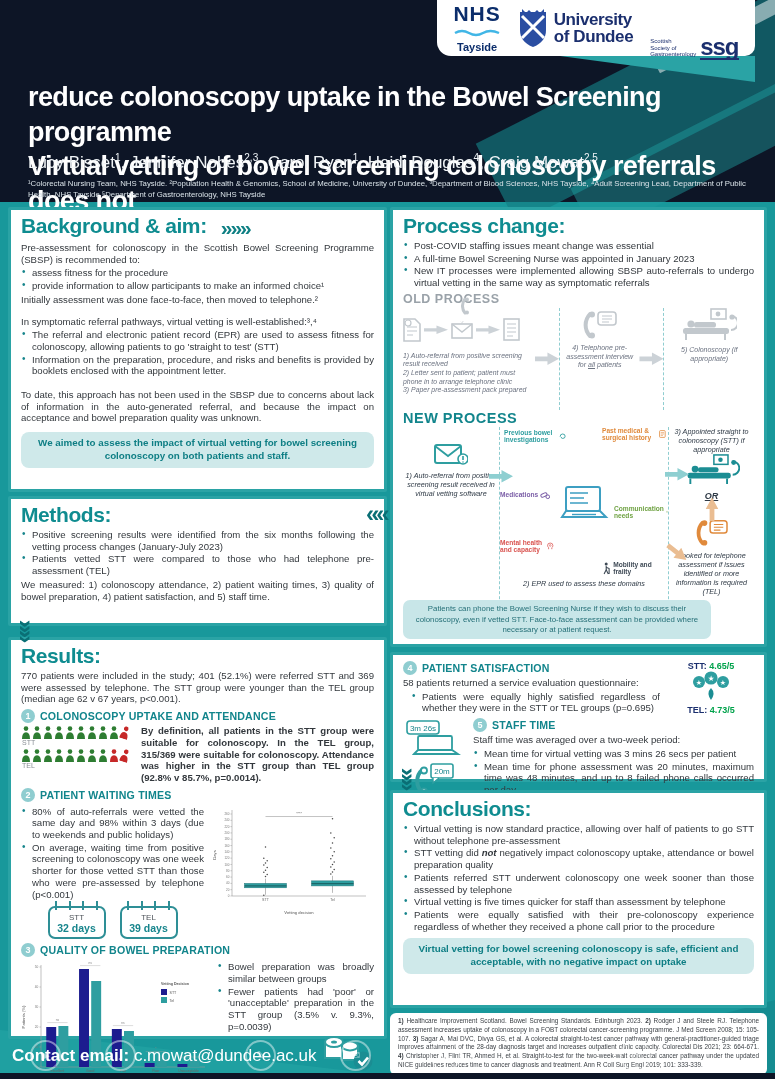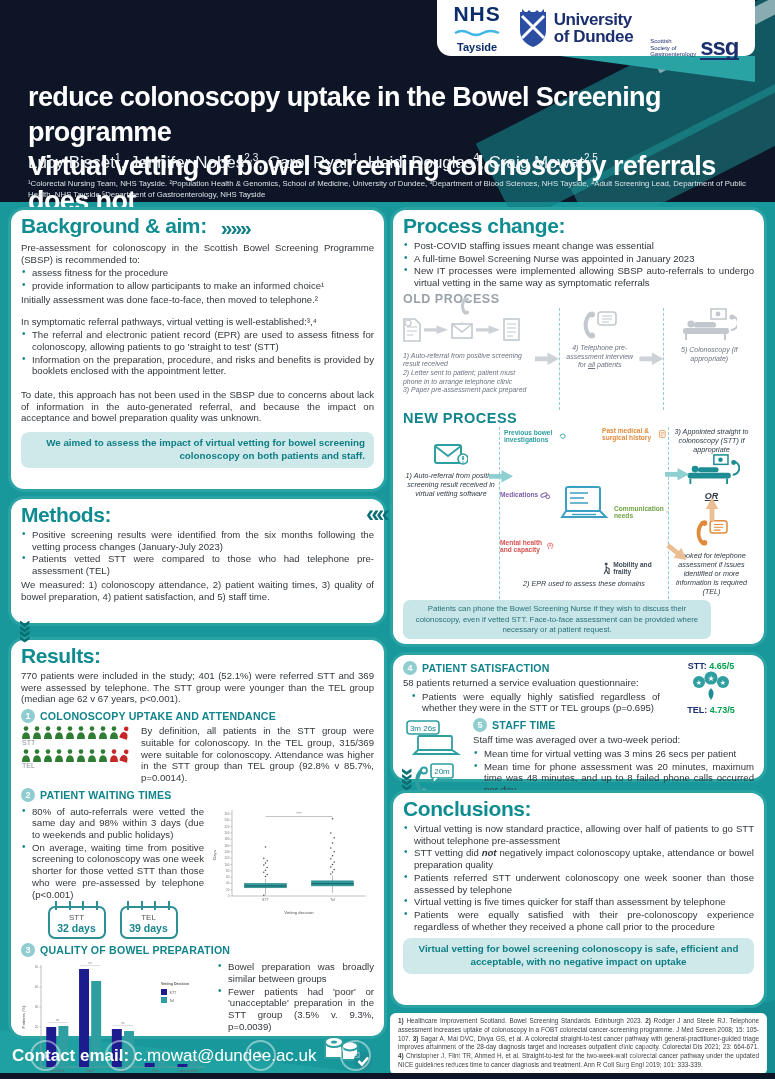--- a/index.html
+++ b/index.html
@@ -22,29 +22,29 @@
   .uod-text{font-size:17px;line-height:1.02;font-weight:bold;color:#1b2f6e;letter-spacing:-0.4px;}
   .ssg{display:flex;align-items:center;gap:4px;margin-top:40px;}
   .ssg-small{font-size:6px;line-height:1.15;color:#1b2f6e;}
   .ssg-big{font-size:24px;color:#1b2f6e;font-weight:bold;letter-spacing:-1px;border-bottom:2px solid #1b2f6e;line-height:.9;}
   .title{position:absolute;left:28px;top:80px;width:724px;z-index:2;color:#fff;font-weight:bold;
          font-size:27px;line-height:1.28;letter-spacing:-0.6px;}
   .authors{position:absolute;left:28px;top:152px;width:720px;z-index:2;color:#f0f4f7;font-size:17px;}
   .authors sup{font-size:10px;}
   .affil{position:absolute;left:28px;top:179px;width:738px;z-index:2;color:#d9e2e8;font-size:7.8px;line-height:1.35;}
   
-  .card{position:absolute;background:#fff;border:3px solid #2aa3a5;border-radius:16px;box-sizing:border-box;
+  .card{position:absolute;background:#fff;border:3px solid #2aa3a5;border-radius:2px;box-sizing:border-box;
         padding:4px 10px 6px 10px;z-index:2;}
   h2.sec{margin:0 0 2px 0;color:#0f8c90;font-size:21px;letter-spacing:-0.4px;}
   .body-t{font-size:9.6px;line-height:1.22;text-align:justify;color:#33383d;}
   ul.b{margin:2px 0;padding:0;list-style:none;}
   ul.b li{position:relative;padding-left:11px;margin:1px 0;font-size:9.6px;line-height:1.22;text-align:justify;color:#33383d;}
   ul.b li::before{content:"•";position:absolute;left:1px;top:-1px;color:#17858c;font-size:10px;}
   .hl-box{background:#cfe9ea;border-radius:8px;padding:5px 9px;color:#0e7e84;font-weight:bold;
-          font-size:9.8px;line-height:1.3;text-align:right;}
+          font-size:9.8px;line-height:1.3;text-align:center;}
   .chev{color:#0f8084;font-weight:bold;letter-spacing:-2px;}
   .chev-inline{font-size:21px;vertical-align:-2px;margin-left:14px;}
   .chev-abs{position:absolute;z-index:3;font-size:24px;color:#0a6f75;font-weight:bold;letter-spacing:-3px;}
   .rot90{display:inline-block;transform:rotate(90deg);}
   
   .sub-h{display:flex;align-items:center;gap:5px;margin:4px 0 2px 0;}
   .badge{width:14px;height:14px;border-radius:50%;background:#8fcdd0;color:#fff;font-size:9px;font-weight:bold;
          display:flex;align-items:center;justify-content:center;flex:0 0 14px;}
   .sub-t{color:#12858c;font-weight:bold;font-size:10.6px;letter-spacing:.2px;}
   
@@ -267,21 +267,21 @@
               <circle cx="5" cy="2.6" r="2.3" fill="#c62828"></circle>
               <path d="M1 13 Q1 6.2 5 6.2 Q9 6.2 9 13 Z" fill="#c62828"></path>
             </svg>
             <svg width="10" height="13" viewBox="0 0 10 13" style="transform: rotate(18deg);">
               <circle cx="5" cy="2.6" r="2.3" fill="#c62828"></circle>
               <path d="M1 13 Q1 6.2 5 6.2 Q9 6.2 9 13 Z" fill="#c62828"></path>
             </svg>
           </div>
         <div class="people-lab">TEL</div>
       </div>
-      <div class="body-t" style="flex:1;">By definition, all patients in the STT group were suitable for colonoscopy. In the TEL group, 315/369 were suitable for colonoscopy. Attendance was higher in the STT group than TEL group (92.8% v 85.7%, p=0.0014).</div>
+      <div class="body-t" style="flex:1;font-weight:bold;">By definition, all patients in the STT group were suitable for colonoscopy. In the TEL group, 315/369 were suitable for colonoscopy. Attendance was higher in the STT group than TEL group (92.8% v 85.7%, p=0.0014).</div>
     </div>
 
     <div class="sub-h">
       <div class="badge">2</div>
       <div class="sub-t">PATIENT WAITING TIMES</div>
     </div>
     <div class="flexrow">
       <div style="flex:1;">
         <ul class="b">
           <li><span>80% of auto-referrals were vetted the same day and 98% within 3 days (due to weekends and public holidays)</span></li>

